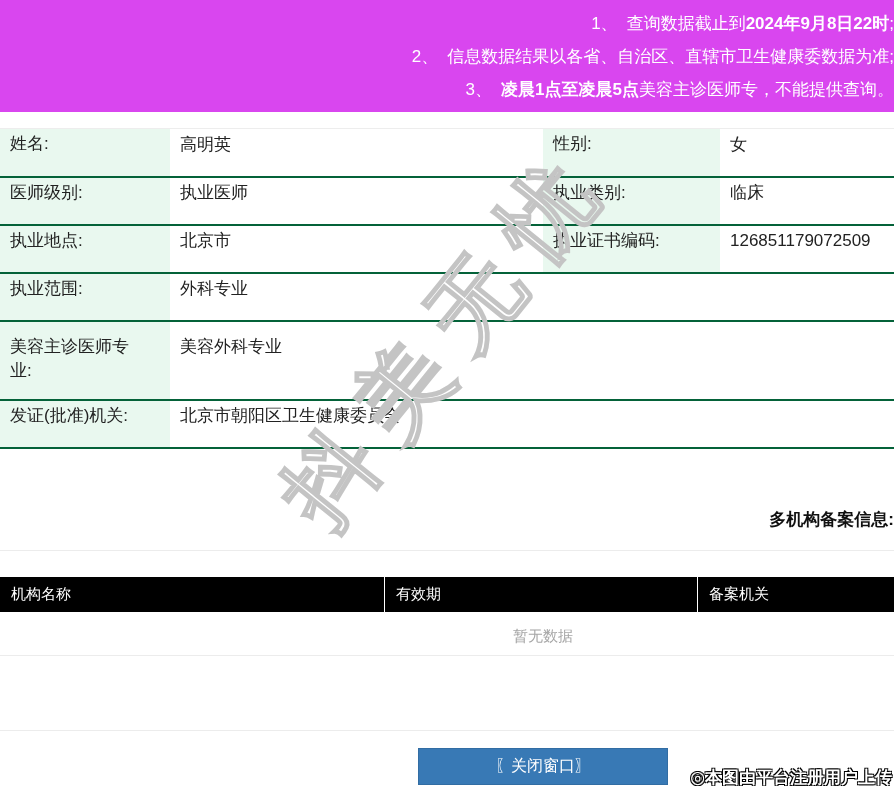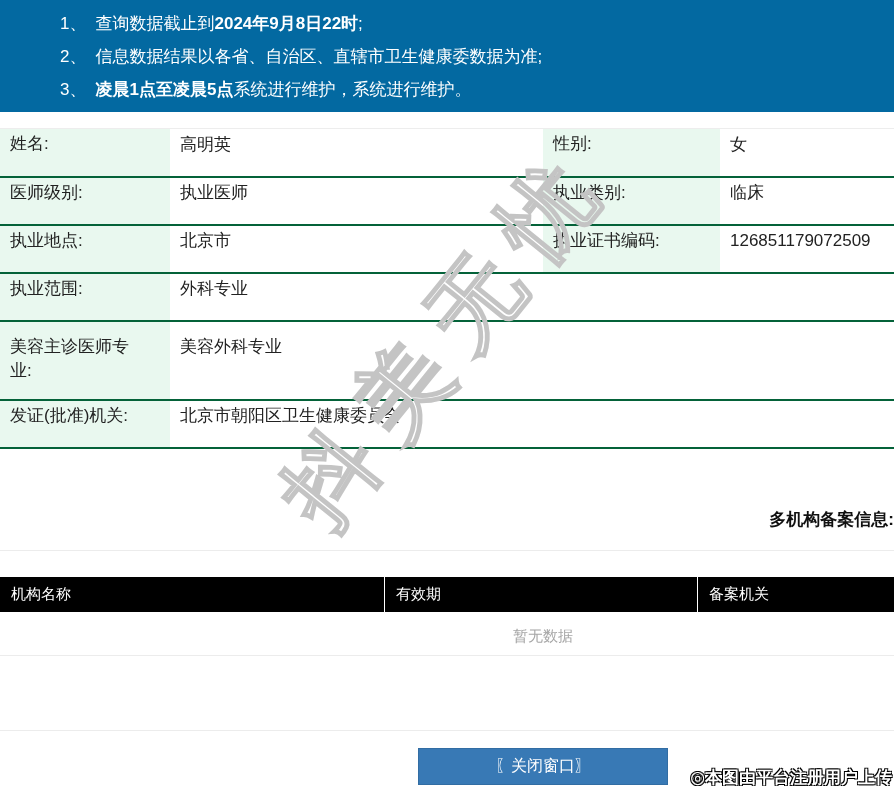--- a/index.html
+++ b/index.html
@@ -3,21 +3,21 @@
 <meta charset="utf-8">
 <style>
   html,body{margin:0;padding:0;background:#fff;}
   .page{
     position:relative;width:894px;height:786px;overflow:hidden;background:#fff;
     font-family:"Liberation Sans","DejaVu Sans",sans-serif;color:#222;
   }
   
   .notice{
     position:absolute;top:0;left:0;width:894px;height:112px;box-sizing:border-box;
-    background:#0369a1;color:#fff;padding:7px 0 8px 60px;
+    background:#d946ef;color:#fff;padding:7px 0 8px 60px;text-align:right;
   }
   .notice-line{font-size:17px;line-height:33px;white-space:nowrap;}
   .notice-line .num{margin-right:9px;}
   .notice-line b{font-weight:bold;}
   
   .info-table{
     position:absolute;top:128px;left:0;width:894px;border-collapse:collapse;table-layout:fixed;
     font-size:17px;color:#222;border-top:1px solid #ededed;
   }
   .info-table td{border-bottom:2px solid #046239;padding:0 0 16px 10px;vertical-align:middle;}
@@ -72,21 +72,21 @@
   }
 </style>
 </head>
 <body>
 
 <div class="page">
 
   <div class="notice">
     <div class="notice-line"><span class="num">1、</span><span>查询数据截止到</span><b>2024年9月8日22时</b><span>;</span></div>
     <div class="notice-line"><span class="num">2、</span><span>信息数据结果以各省、自治区、直辖市卫生健康委数据为准;</span><b></b><span></span></div>
-    <div class="notice-line"><span class="num">3、</span><span></span><b>凌晨1点至凌晨5点</b><span>系统进行维护，系统进行维护。</span></div>
+    <div class="notice-line"><span class="num">3、</span><span></span><b>凌晨1点至凌晨5点</b><span>美容主诊医师专，不能提供查询。</span></div>
   </div>
 
   <table class="info-table">
     <colgroup>
         <col style="width:170px">
         <col style="width:373px">
         <col style="width:177px">
         <col style="width:174px">
       </colgroup>
     <tbody>

